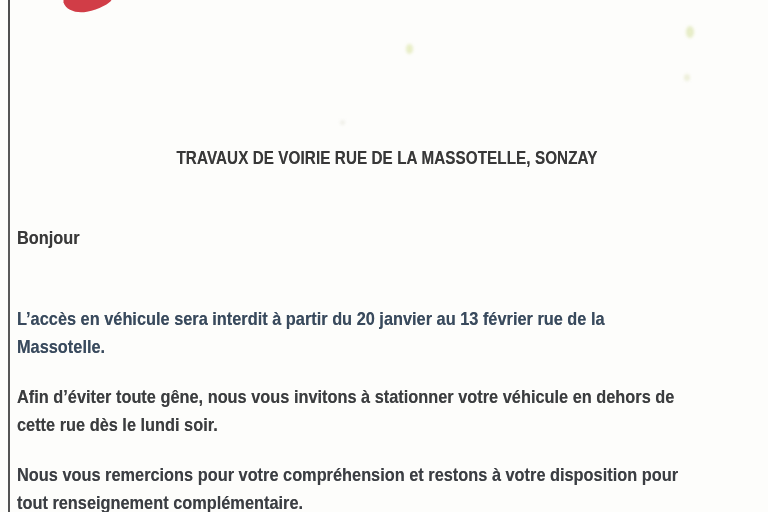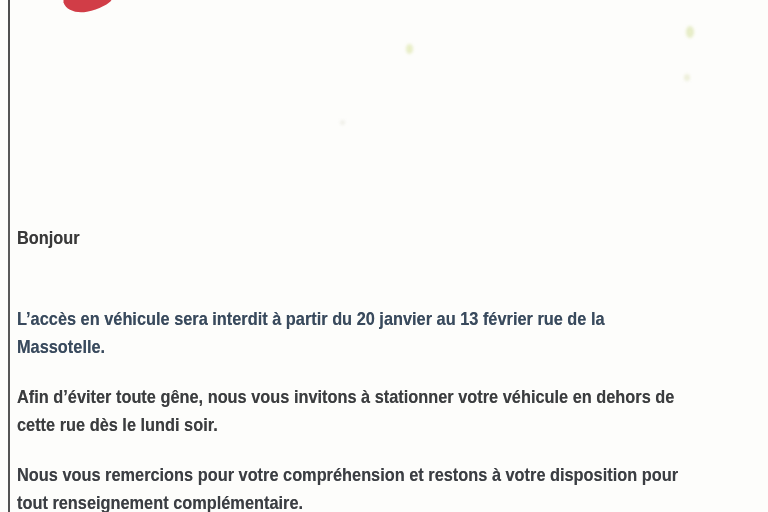--- a/index.html
+++ b/index.html
@@ -90,20 +90,23 @@
     <svg width="49" height="14" viewBox="0 0 49 14" aria-hidden="true">
       <path d="M0.5,0 H48.5 C46.5,3.5 36,9.5 24,11.8 C13.5,13.7 3.2,10.6 0.5,2.6 Z" fill="#d13d47"></path>
     </svg>
   </div>
 
   <div class="speck s1"></div>
   <div class="speck s2"></div>
   <div class="speck s3"></div>
   <div class="speck s4"></div>
 
+  <div class="title-row">
+    <span class="title">TRAVAUX DE VOIRIE RUE DE LA MASSOTELLE, SONZAY</span>
+  </div>
 
   <div class="para greeting">Bonjour</div>
 
   <div class="para para-access">
     <div class="line">L’accès en véhicule sera interdit à partir du 20 janvier au 13 février rue de la</div>
     <div class="line">Massotelle.</div>
   </div>
 
   <div class="para para-advice">
     <div class="line">Afin d’éviter toute gêne, nous vous invitons à stationner votre véhicule en dehors de</div>

